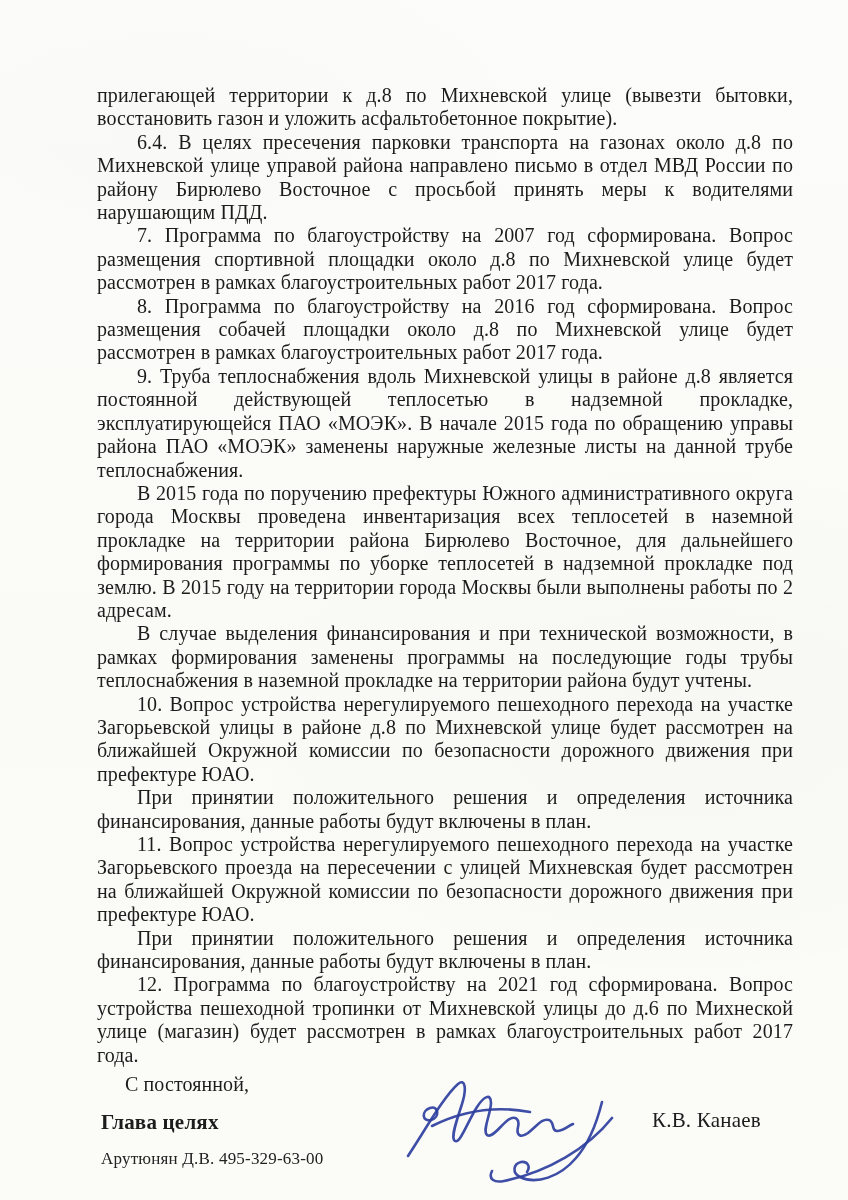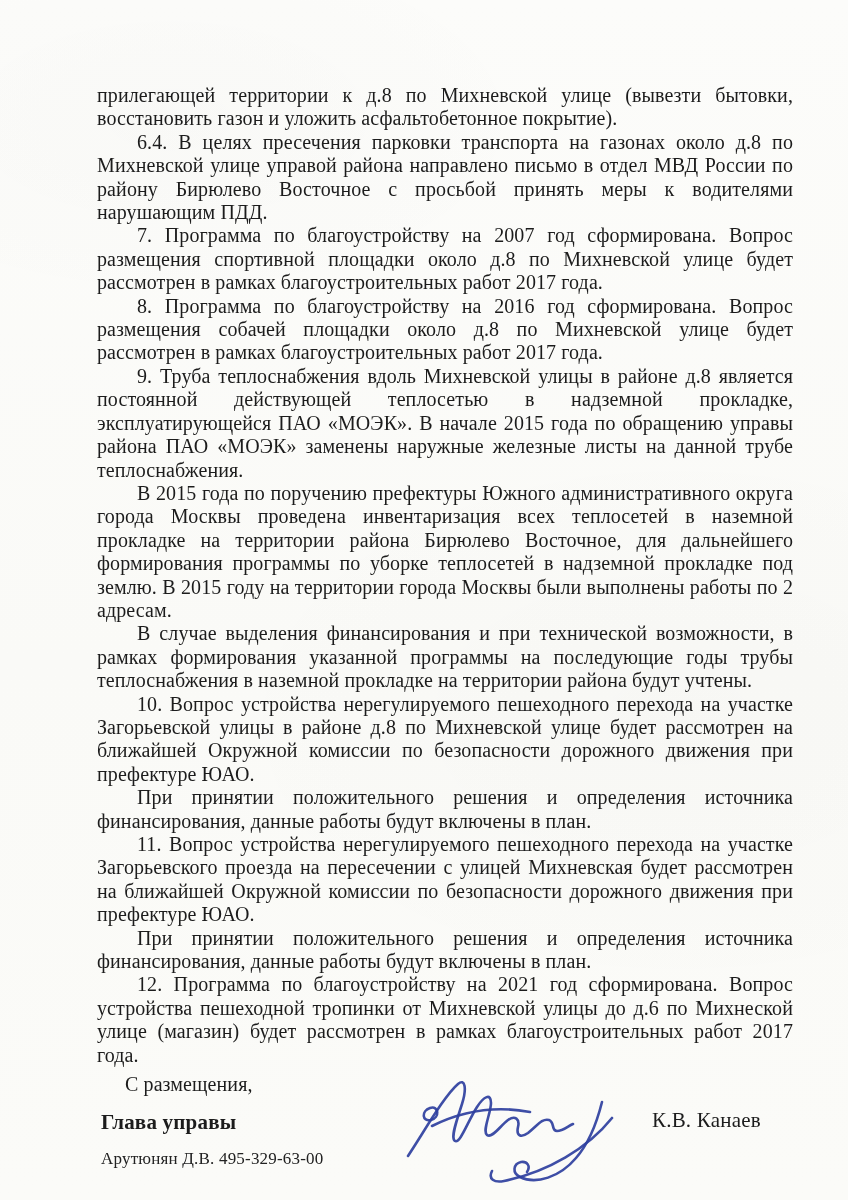--- a/index.html
+++ b/index.html
@@ -91,30 +91,30 @@
 <body>
 
 <div class="page">
   <div class="textblock">
     <p class="no-indent">прилегающей территории к д.8 по Михневской улице (вывезти бытовки, восстановить газон и уложить асфальтобетонное покрытие).</p>
     <p>6.4. В целях пресечения парковки транспорта на газонах около д.8 по Михневской улице управой района направлено письмо в отдел МВД России по району Бирюлево Восточное с просьбой принять меры к водителями нарушающим ПДД.</p>
     <p>7. Программа по благоустройству на 2007 год сформирована. Вопрос размещения спортивной площадки около д.8 по Михневской улице будет рассмотрен в рамках благоустроительных работ 2017 года.</p>
     <p>8. Программа по благоустройству на 2016 год сформирована. Вопрос размещения собачей площадки около д.8 по Михневской улице будет рассмотрен в рамках благоустроительных работ 2017 года.</p>
     <p>9. Труба теплоснабжения вдоль Михневской улицы в районе д.8 является постоянной действующей теплосетью в надземной прокладке, эксплуатирующейся ПАО «МОЭК». В начале 2015 года по обращению управы района ПАО «МОЭК» заменены наружные железные листы на данной трубе теплоснабжения.</p>
     <p>В 2015 года по поручению префектуры Южного административного округа города Москвы проведена инвентаризация всех теплосетей в наземной прокладке на территории района Бирюлево Восточное, для дальнейшего формирования программы по уборке теплосетей в надземной прокладке под землю. В 2015 году на территории города Москвы были выполнены работы по 2 адресам.</p>
-    <p>В случае выделения финансирования и при технической возможности, в рамках формирования указанной программы на последующие годы трубы теплоснабжения в наземной прокладке на территории района будут учтены.</p>
+    <p>В случае выделения финансирования и при технической возможности, в рамках формирования заменены программы на последующие годы трубы теплоснабжения в наземной прокладке на территории района будут учтены.</p>
     <p>10. Вопрос устройства нерегулируемого пешеходного перехода на участке Загорьевской улицы в районе д.8 по Михневской улице будет рассмотрен на ближайшей Окружной комиссии по безопасности дорожного движения при префектуре ЮАО.</p>
     <p>При принятии положительного решения и определения источника финансирования, данные работы будут включены в план.</p>
     <p>11. Вопрос устройства нерегулируемого пешеходного перехода на участке Загорьевского проезда на пересечении с улицей Михневская будет рассмотрен на ближайшей Окружной комиссии по безопасности дорожного движения при префектуре ЮАО.</p>
     <p>При принятии положительного решения и определения источника финансирования, данные работы будут включены в план.</p>
     <p>12. Программа по благоустройству на 2021 год сформирована. Вопрос устройства пешеходной тропинки от Михневской улицы до д.6 по Михнеской улице (магазин) будет рассмотрен в рамках благоустроительных работ 2017 года.</p>
-    <p class="closing">С размещения,</p>
+    <p class="closing">С постоянной,</p>
   </div>
 
-  <div class="signer-title">Глава управы</div>
+  <div class="signer-title">Глава целях</div>
 
   <div class="signature">
     <svg viewBox="0 0 214 114" xmlns="http://www.w3.org/2000/svg" aria-hidden="true">
       <path d="M24,34 c-9,3 -8,14 1,12 c9,-2 8,-15 -1,-12"></path>
       <path d="M2,82 C18,58 38,22 52,10 c7,-6 9,4 4,20 c-5,16 -12,34 -7,37 c5,3 13,-20 22,-34 c7,-11 14,-14 14,-4 c0,10 -9,28 -4,32 c5,4 13,-9 21,-15 c7,-5 12,-1 10,7 c-2,9 3,11 10,6 c9,-7 14,-15 21,-13 c6,2 2,11 8,11 c6,0 11,-5 16,-7"></path>
       <path d="M26,52 C58,36 92,32 124,38"></path>
       <path d="M196,28 c-4,16 -12,40 -26,56 c-16,19 -40,27 -56,19 c-8,-4 -7,-13 1,-15 c6,-1 10,4 6,10"></path>
       <path d="M206,44 C182,74 142,98 98,107 c-10,2 -16,-2 -12,-10"></path>
     </svg>
   </div>

